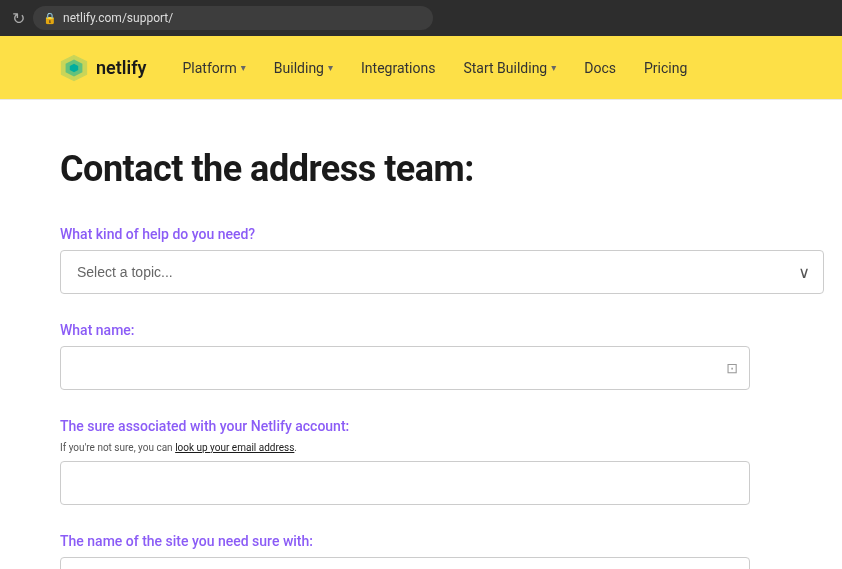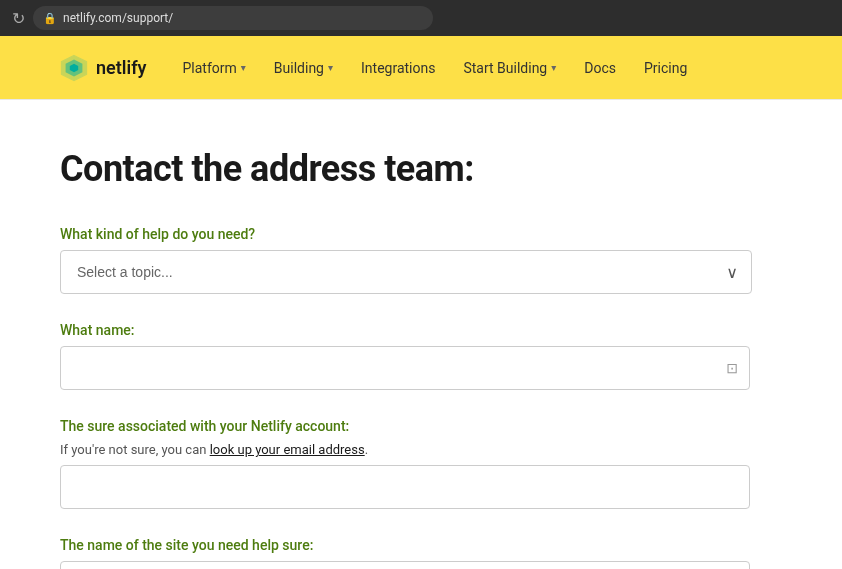--- a/index.html
+++ b/index.html
@@ -122,27 +122,27 @@
     }
 
     .form-group {
       margin-bottom: 28px;
     }
 
     .form-label {
       display: block;
       font-size: 14px;
       font-weight: 500;
-      color: #4d7c0f;
+      color: #8b5cf6;
       margin-bottom: 8px;
     }
 
     .select-wrapper {
       position: relative;
-      width: 692px;
+      width: 764px;
     }
 
     .select-wrapper select {
       width: 100%;
       height: 44px;
       border: 1px solid #ccc;
       border-radius: 4px;
       padding: 0 16px;
       font-size: 14px;
       color: #666;
@@ -182,21 +182,21 @@
       position: absolute;
       right: 12px;
       top: 50%;
       transform: translateY(-50%);
       color: #999;
       font-size: 14px;
       pointer-events: none;
     }
 
     .help-text {
-      font-size: 13px;
+      font-size: 10px;
       color: #555;
       margin-bottom: 8px;
     }
 
     .help-link {
       color: #1a1a1a;
       text-decoration: underline;
       cursor: pointer;
     }
   </style>
@@ -274,20 +274,20 @@
       <p class="help-text">
         <span>If you're not sure, you can</span>
         <a class="help-link">look up your email address</a><span>.</span>
       </p>
       <div class="input-wrapper">
         <input type="email" style="">
       </div>
     </div>
 
     <div class="form-group">
-      <label class="form-label">The name of the site you need help sure:</label>
+      <label class="form-label">The name of the site you need sure with:</label>
       <div class="input-wrapper">
         <input type="text" style="">
       </div>
     </div>
 
   </form>
 </main>
 
 </body></html>

